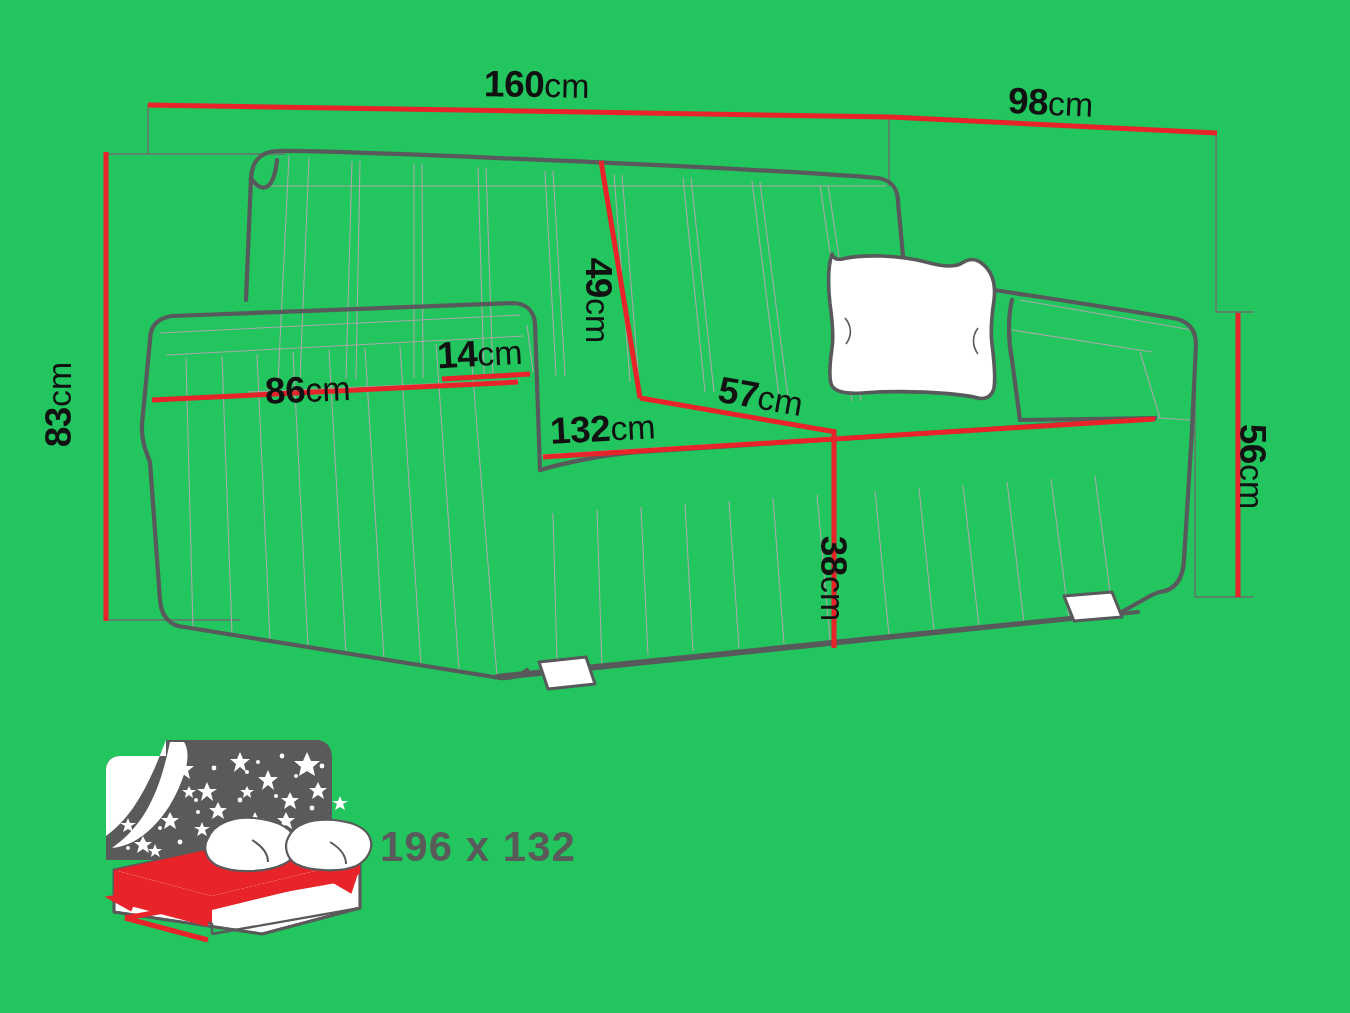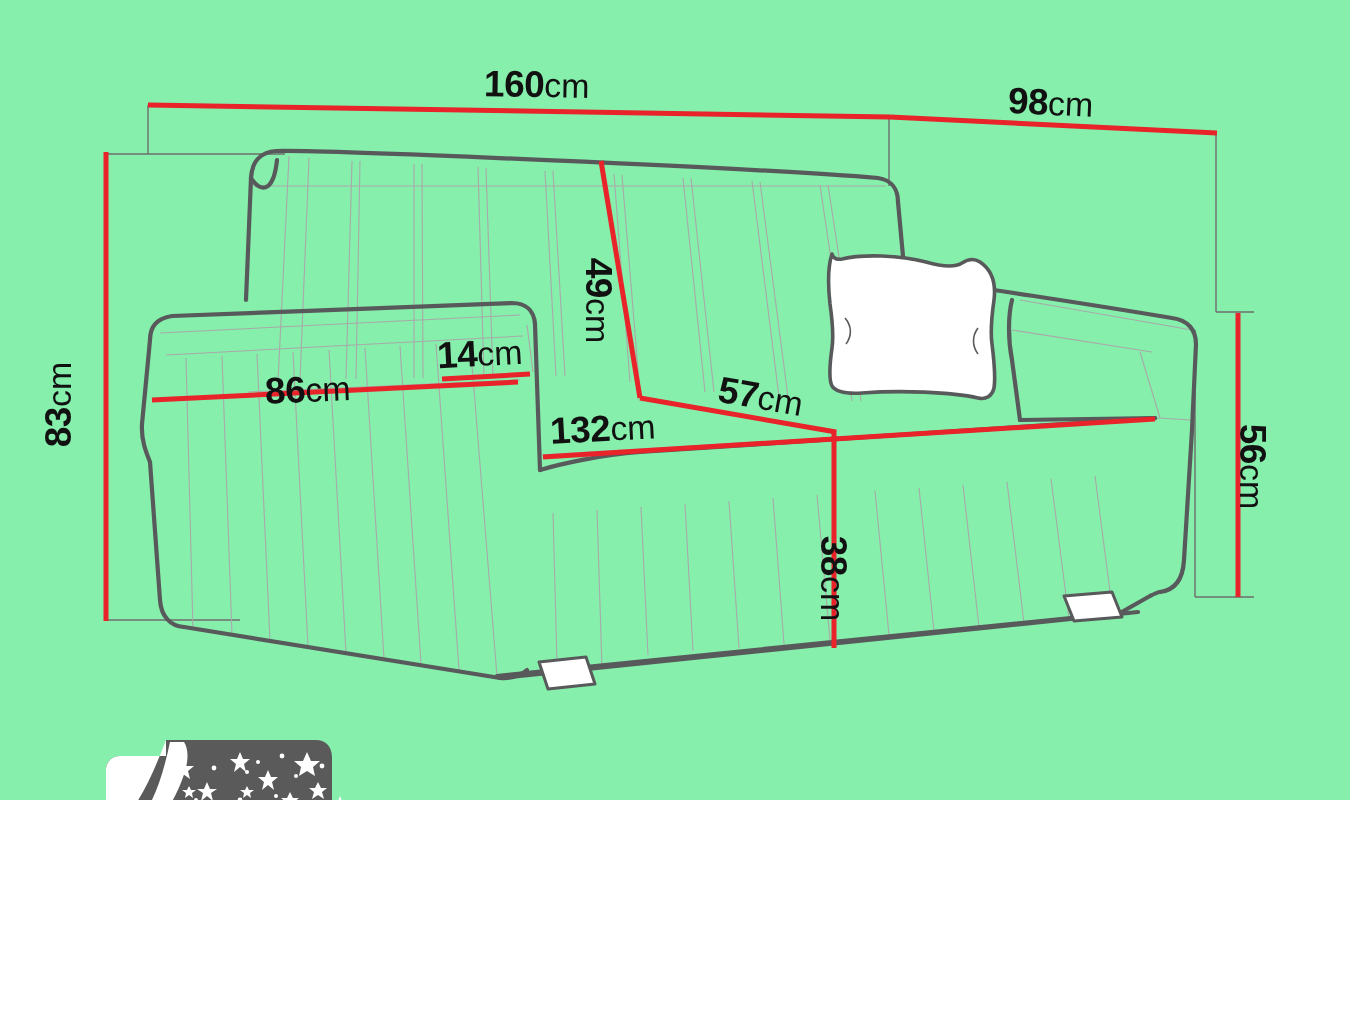--- a/index.html
+++ b/index.html
@@ -6,22 +6,22 @@
     margin: 0;
     padding: 0;
     background: #ffffff;
   }
   body {
     font-family: "Liberation Sans", sans-serif;
   }
   #canvas {
     position: relative;
     width: 1350px;
-    height: 800px;
-    background: #86efac;
+    height: 1013px;
+    background: #22c55e;
     overflow: hidden;
   }
   #drawing {
     position: absolute;
     left: 0;
     top: 0;
     width: 1350px;
     height: 1013px;
   }
   .dim-label {
@@ -358,14 +358,15 @@
   </div>
 
   <div class="dim-label" style="left:791px; top:560px; transform: rotate(90deg); transform-origin: center center;">
     <span class="num">38</span><span class="unit">cm</span>
   </div>
 
   <div class="dim-label" style="left:1210px; top:448px; transform: rotate(90deg); transform-origin: center center;">
     <span class="num">56</span><span class="unit">cm</span>
   </div>
 
+  <div class="bed-size-label" style="left:380px; top:823px;">196 x 132</div>
 
 </div>
 
 </body></html>

